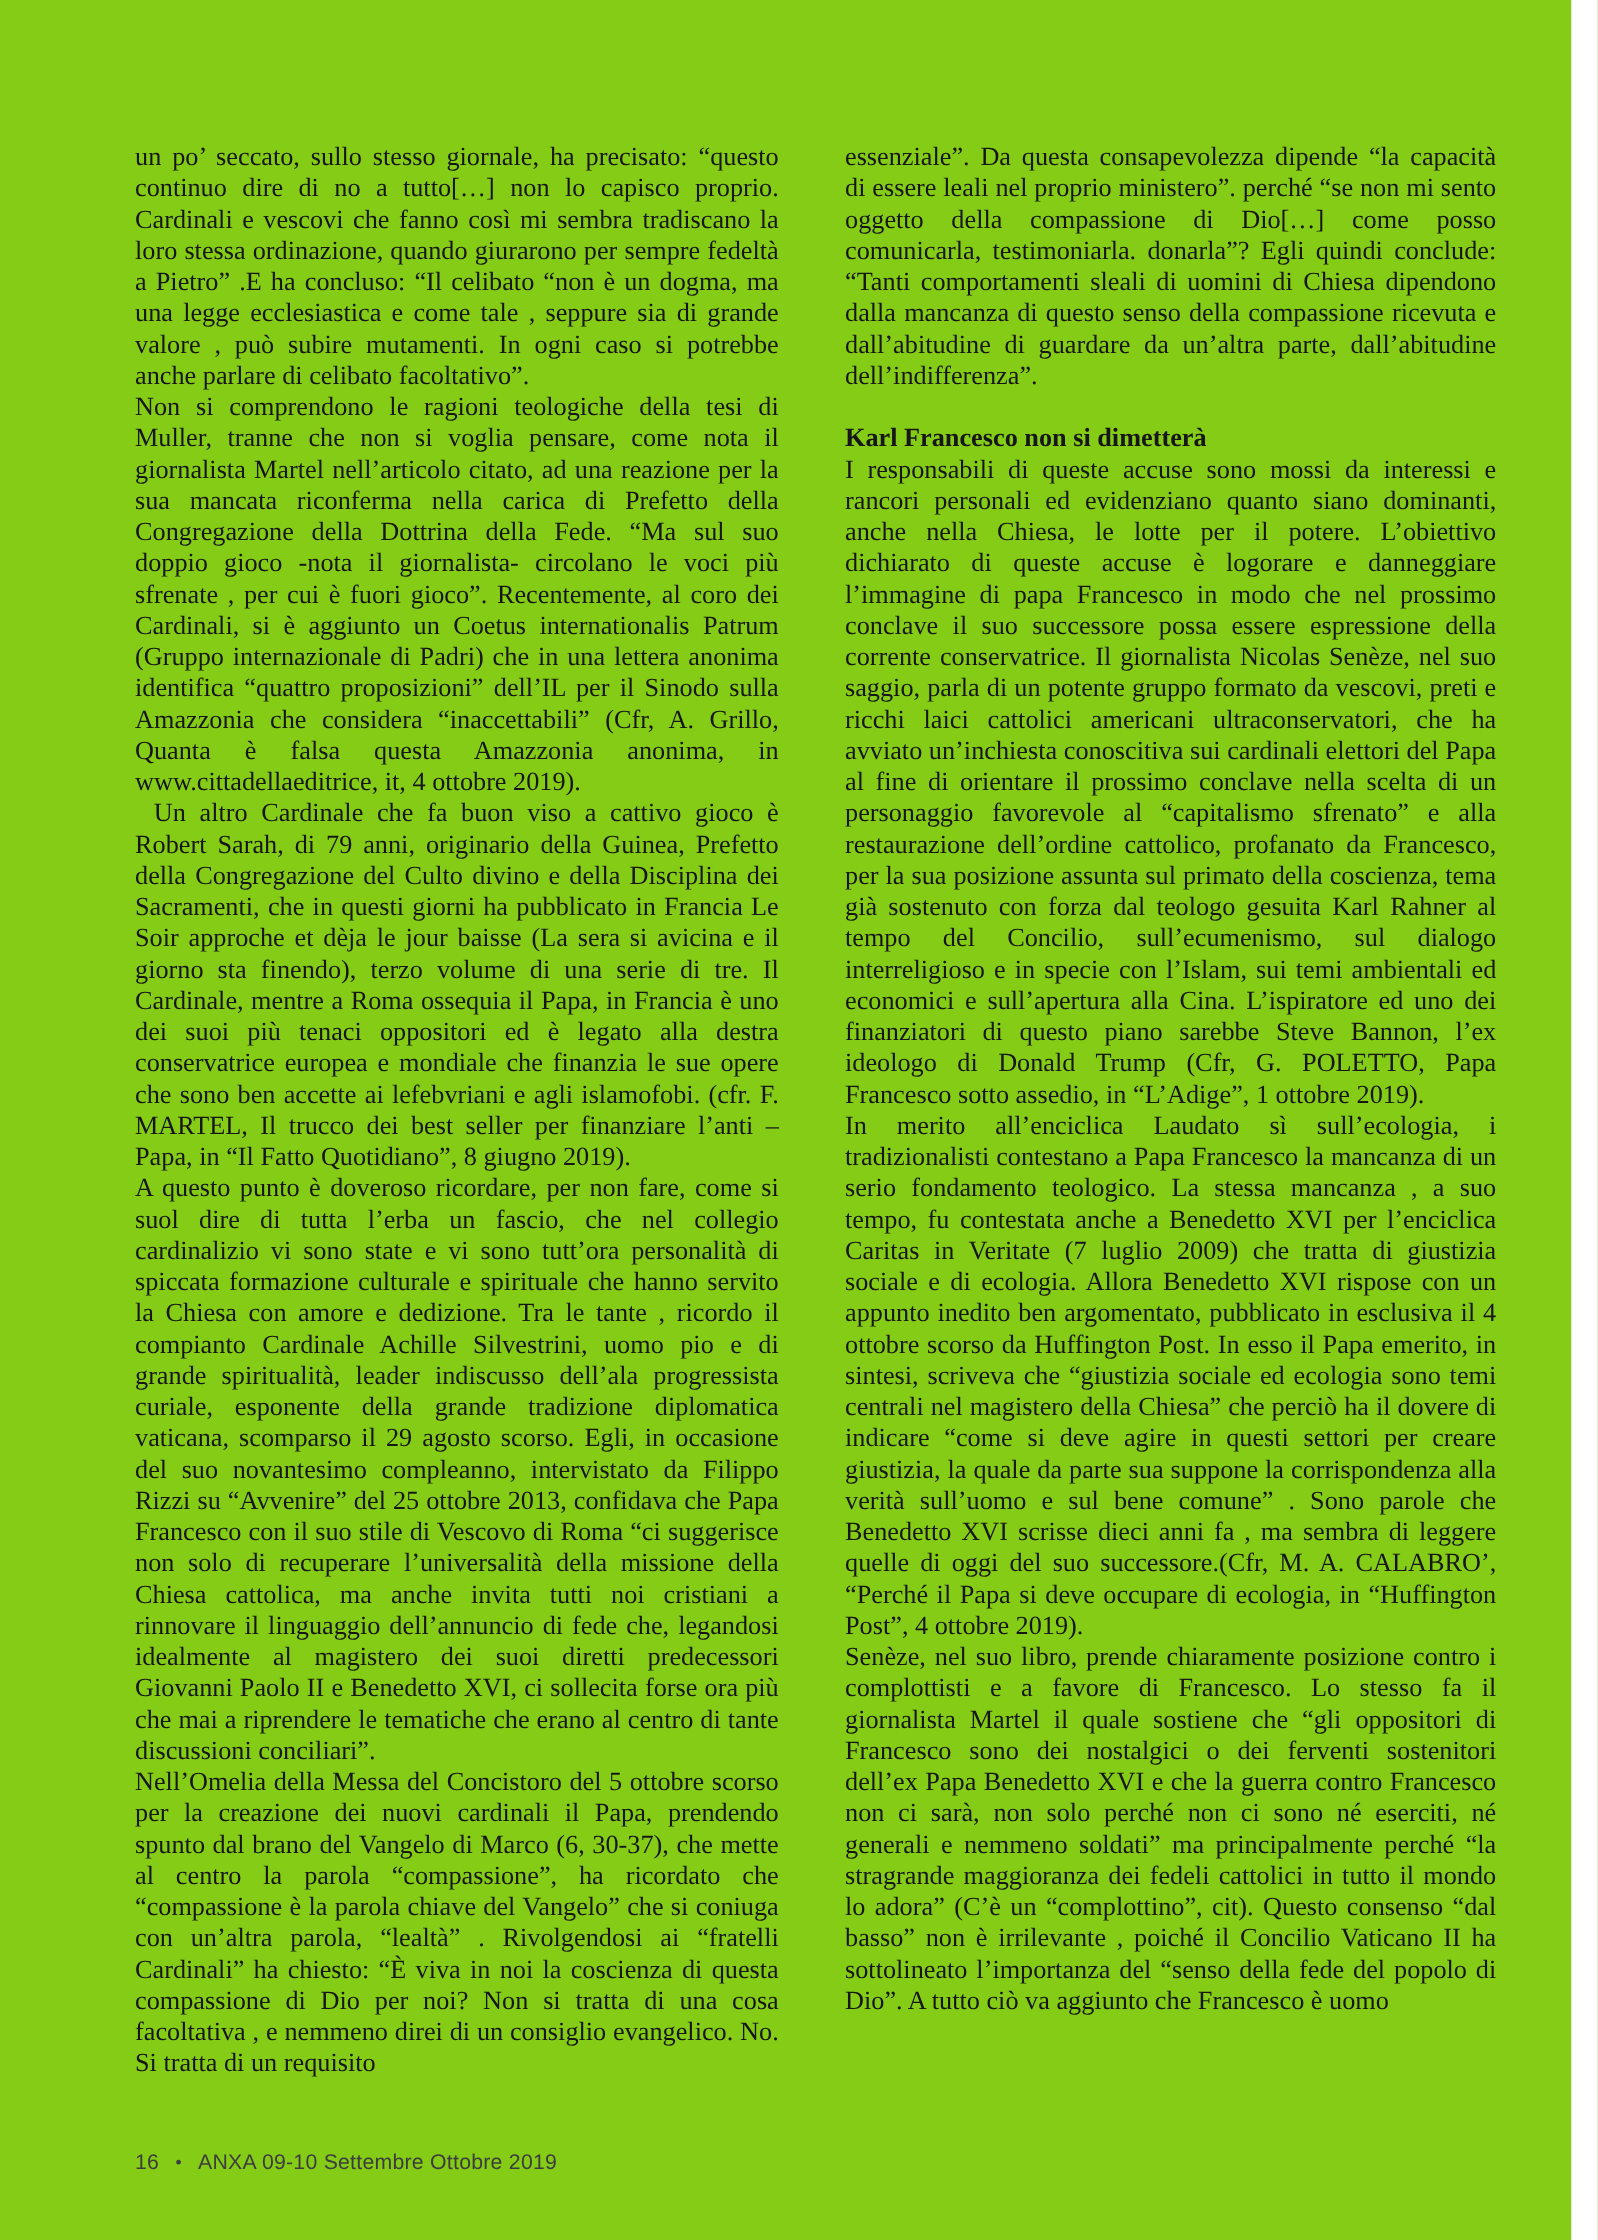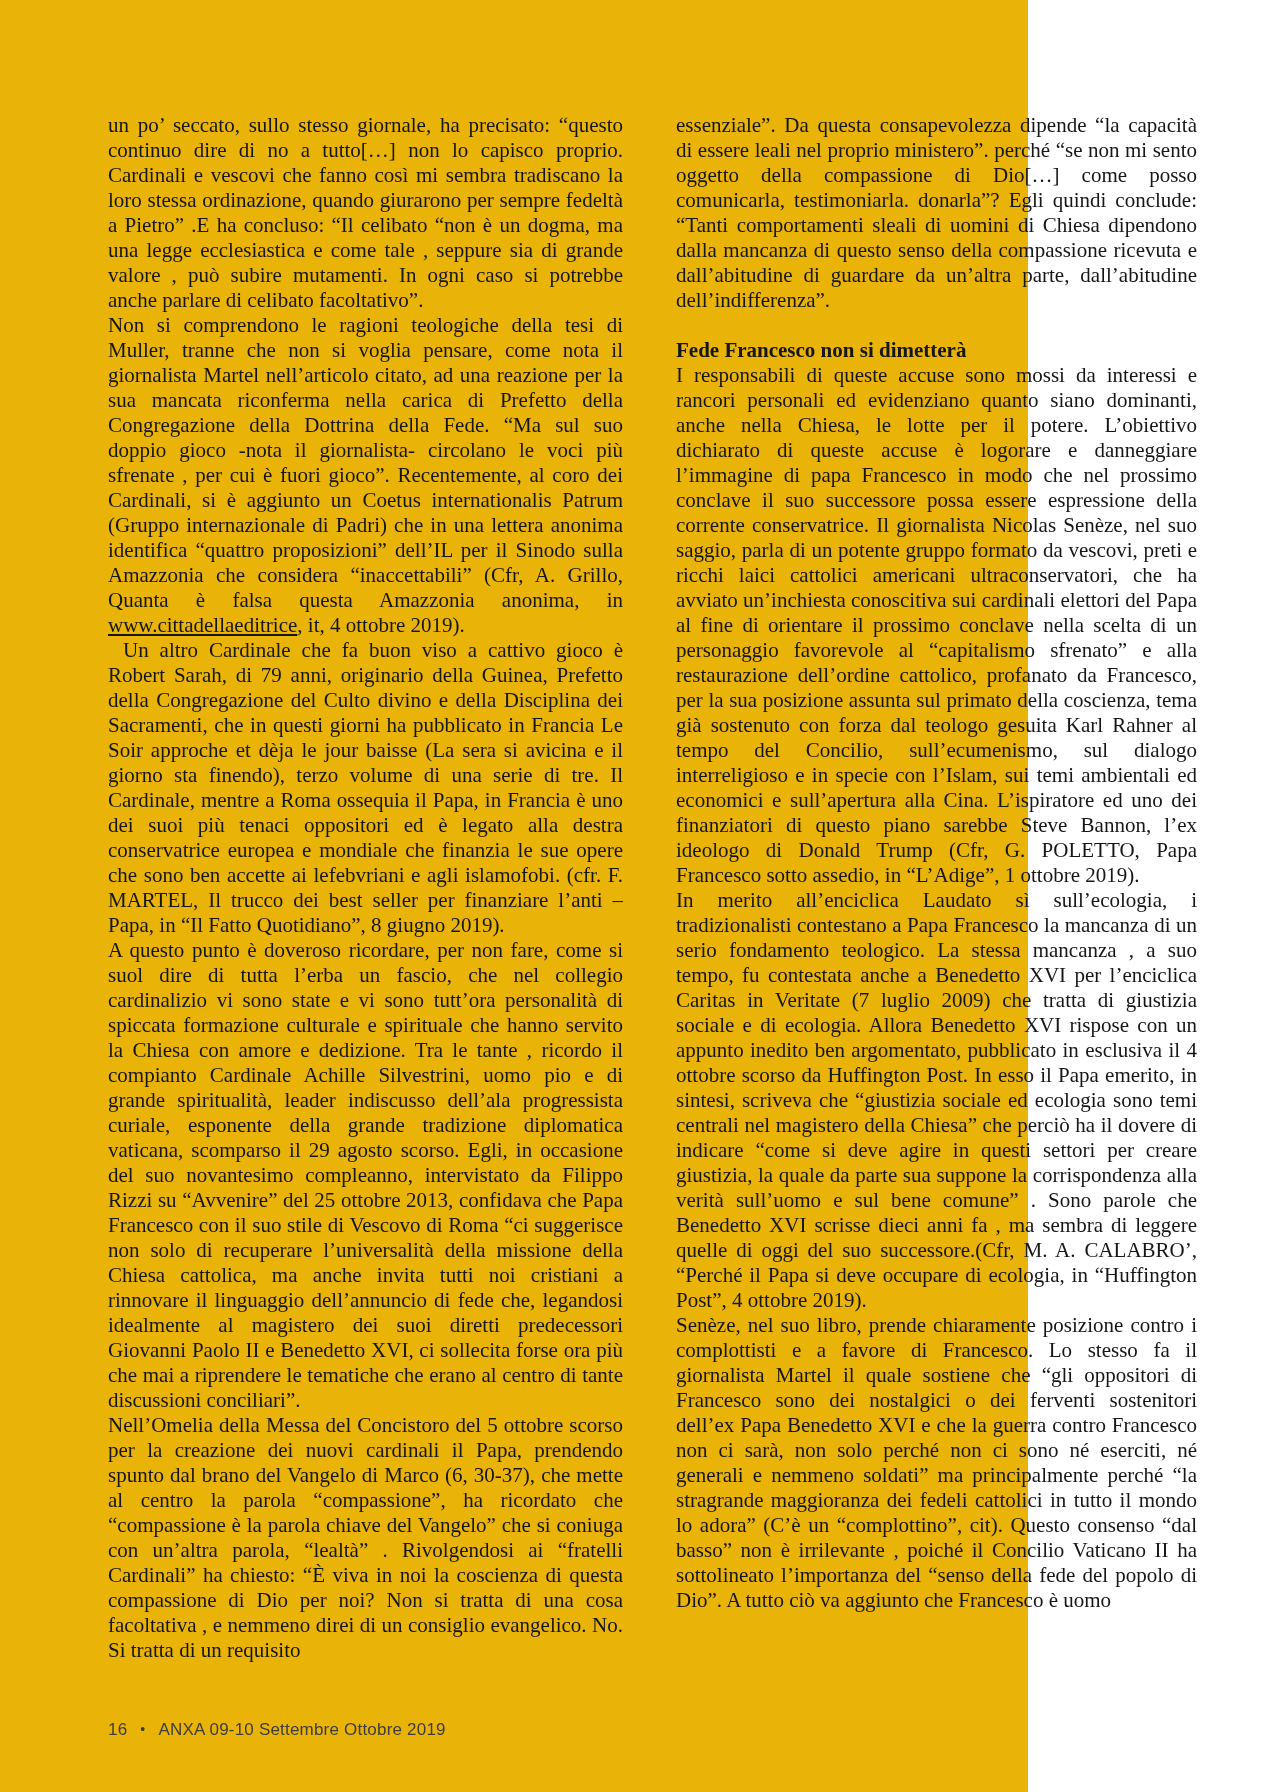--- a/index.html
+++ b/index.html
@@ -9,23 +9,23 @@
   }
   body {
     width: 1278px;
     height: 1792px;
     overflow: hidden;
     font-family: "Liberation Serif", "DejaVu Serif", serif;
     color: #161616;
   }
   .page {
     position: relative;
-    width: 1028px;
+    width: 1257px;
     height: 1792px;
-    background: #eab308;
+    background: #84cc16;
   }
   .column {
     position: absolute;
     top: 113px;
   }
   .col-left  { left: 108px; width: 515px; }
   .col-right { left: 676px; width: 521px; }
   .para {
     margin: 0;
     font-size: 21px;
@@ -35,21 +35,21 @@
   }
   .para.indent { text-indent: 15px; }
   .heading {
     margin: 25px 0 0 0;
     font-size: 21px;
     line-height: 25px;
     font-weight: bold;
     text-align: left;
   }
   .italic    { }
-  .underline { text-decoration: underline; }
+  .underline { }
   .footer {
     position: absolute;
     left: 108px;
     top: 1691px;
     font-family: "Liberation Sans", "DejaVu Sans", sans-serif;
     font-size: 17px;
     line-height: 20px;
     color: #3d3d3d;
     letter-spacing: 0.2px;
     white-space: nowrap;
@@ -64,21 +64,21 @@
 <div class="page">
   <div class="column col-left">
       <p class="para"><span>un po’ seccato, sullo stesso giornale, ha precisato: “questo continuo dire di no a tutto[…] non lo capisco proprio. Cardinali e vescovi che fanno così mi sembra tradiscano la loro stessa ordinazione, quando giurarono per sempre fedeltà a Pietro” .E ha concluso: “Il celibato “non è un dogma, ma una legge ecclesiastica e come tale , seppure sia di grande valore , può subire mutamenti. In ogni caso si potrebbe anche parlare di celibato facoltativo”.</span></p>
       <p class="para"><span>Non si comprendono le ragioni teologiche della tesi di Muller, tranne che non si voglia pensare, come nota il giornalista Martel nell’articolo citato, ad una reazione per la sua mancata riconferma nella carica di Prefetto della Congregazione della Dottrina della Fede. “Ma sul suo doppio gioco -nota il giornalista- circolano le voci più sfrenate , per cui è fuori gioco”. Recentemente, al coro dei Cardinali, si è aggiunto un </span><span class="italic">Coetus internationalis Patrum</span><span> (</span><span class="italic">Gruppo internazionale di Padri)</span><span> che in una lettera anonima identifica “quattro proposizioni” dell’IL per il Sinodo sulla Amazzonia che considera “inaccettabili” (Cfr, A. Grillo, </span><span class="italic">Quanta è falsa questa Amazzonia anonima</span><span>, in </span><span class="underline">www.cittadellaeditrice</span><span>, it, 4 ottobre 2019).</span></p>
       <p class="para indent"><span>Un altro Cardinale che fa buon viso a cattivo gioco è Robert Sarah, di 79 anni, originario della Guinea, Prefetto della Congregazione del Culto divino e della Disciplina dei Sacramenti, che in questi giorni ha pubblicato in Francia </span><span class="italic">Le Soir approche et dèja le jour baisse</span><span> (</span><span class="italic">La sera si avicina e il giorno sta finendo</span><span>), terzo volume di una serie di tre. Il Cardinale, mentre a Roma ossequia il Papa, in Francia è uno dei suoi più tenaci oppositori ed è legato alla destra conservatrice europea e mondiale che finanzia le sue opere che sono ben accette ai lefebvriani e agli islamofobi. (cfr. F. MARTEL, </span><span class="italic">Il trucco dei best seller per finanziare l’anti – Papa,</span><span> in “Il Fatto Quotidiano”, 8 giugno 2019).</span></p>
       <p class="para"><span>A questo punto è doveroso ricordare, per non fare, come si suol dire di tutta l’erba un fascio, che nel collegio cardinalizio vi sono state e vi sono tutt’ora personalità di spiccata formazione culturale e spirituale che hanno servito la Chiesa con amore e dedizione. Tra le tante , ricordo il compianto Cardinale Achille Silvestrini, uomo pio e di grande spiritualità, leader indiscusso dell’ala progressista curiale, esponente della grande tradizione diplomatica vaticana, scomparso il 29 agosto scorso. Egli, in occasione del suo novantesimo compleanno, intervistato da Filippo Rizzi su “Avvenire” del 25 ottobre 2013, confidava che Papa Francesco con il suo stile di Vescovo di Roma “ci suggerisce non solo di recuperare l’universalità della missione della Chiesa cattolica, ma anche invita tutti noi cristiani a rinnovare il linguaggio dell’annuncio di fede che, legandosi idealmente al magistero dei suoi diretti predecessori Giovanni Paolo II e Benedetto XVI, ci sollecita forse ora più che mai a riprendere le tematiche che erano al centro di tante discussioni conciliari”.</span></p>
       <p class="para"><span>Nell’Omelia della Messa del Concistoro del 5 ottobre scorso per la creazione dei nuovi cardinali il Papa, prendendo spunto dal brano del Vangelo di Marco (6, 30-37), che mette al centro la parola “compassione”, ha ricordato che “compassione è la parola chiave del Vangelo” che si coniuga con un’altra parola, “lealtà” . Rivolgendosi ai “fratelli Cardinali” ha chiesto: “È viva in noi la coscienza di questa compassione di Dio per noi? Non si tratta di una cosa facoltativa , e nemmeno direi di un consiglio evangelico. No. Si tratta di un requisito</span></p>
     </div>
   <div class="column col-right">
       <p class="para"><span>essenziale”. Da questa consapevolezza dipende “la capacità di essere leali nel proprio ministero”. perché “se non mi sento oggetto della compassione di Dio[…] come posso comunicarla, testimoniarla. donarla”? Egli quindi conclude: “Tanti comportamenti sleali di uomini di Chiesa dipendono dalla mancanza di questo senso della compassione ricevuta e dall’abitudine di guardare da un’altra parte, dall’abitudine dell’indifferenza”.</span></p>
-      <h2 class="heading"><span>Fede Francesco non si dimetterà</span></h2>
+      <h2 class="heading"><span>Karl Francesco non si dimetterà</span></h2>
       <p class="para"><span>I responsabili di queste accuse sono mossi da interessi e rancori personali ed evidenziano quanto siano dominanti, anche nella Chiesa, le lotte per il potere. L’obiettivo dichiarato di queste accuse è logorare e danneggiare l’immagine di papa Francesco in modo che nel prossimo conclave il suo successore possa essere espressione della corrente conservatrice. Il giornalista Nicolas Senèze, nel suo saggio, parla di un potente gruppo formato da vescovi, preti e ricchi laici cattolici americani ultraconservatori, che ha avviato un’inchiesta conoscitiva sui cardinali elettori del Papa al fine di orientare il prossimo conclave nella scelta di un personaggio favorevole al “capitalismo sfrenato” e alla restaurazione dell’</span><span class="italic">ordine cattolico,</span><span> profanato da Francesco, per la sua posizione assunta sul primato della coscienza, tema già sostenuto con forza dal teologo gesuita Karl Rahner al tempo del Concilio, sull’ecumenismo, sul dialogo interreligioso e in specie con l’Islam, sui temi ambientali ed economici e sull’apertura alla Cina. L’ispiratore ed uno dei finanziatori di questo piano sarebbe Steve Bannon, l’ex ideologo di Donald Trump (Cfr, G. POLETTO, </span><span class="italic">Papa Francesco sotto assedio</span><span>, in “L’Adige”, 1 ottobre 2019).</span></p>
       <p class="para"><span>In merito all’enciclica </span><span class="italic">Laudato sì</span><span> sull’ecologia, i tradizionalisti contestano a Papa Francesco la mancanza di un serio fondamento teologico. La stessa mancanza , a suo tempo, fu contestata anche a Benedetto XVI per l’enciclica </span><span class="italic">Caritas in Veritate</span><span> (7 luglio 2009) che tratta di giustizia sociale e di ecologia. Allora Benedetto XVI rispose con un appunto inedito ben argomentato, pubblicato in esclusiva il 4 ottobre scorso da Huffington Post. In esso il Papa emerito, in sintesi, scriveva che “giustizia sociale ed ecologia sono temi centrali nel magistero della Chiesa” che perciò ha il dovere di indicare “come si deve agire in questi settori per creare giustizia, la quale da parte sua suppone la corrispondenza alla verità sull’uomo e sul bene comune” . Sono parole che Benedetto XVI scrisse dieci anni fa , ma sembra di leggere quelle di oggi del suo successore.(Cfr, M. A. CALABRO’, “</span><span class="italic">Perché il Papa si deve occupare di ecologia</span><span>, in “Huffington Post”, 4 ottobre 2019).</span></p>
       <p class="para"><span>Senèze, nel suo libro, prende chiaramente posizione contro i complottisti e a favore di Francesco. Lo stesso fa il giornalista Martel il quale sostiene che “gli oppositori di Francesco sono dei nostalgici o dei ferventi sostenitori dell’ex Papa Benedetto XVI e che la guerra contro Francesco non ci sarà, non solo perché non ci sono né eserciti, né generali e nemmeno soldati” ma principalmente perché “la stragrande maggioranza dei fedeli cattolici in tutto il mondo lo adora” (</span><span class="italic">C’è un “complottino”, cit</span><span>). Questo consenso “dal basso” non è irrilevante , poiché il Concilio Vaticano II ha sottolineato l’importanza del “</span><span class="italic">senso della fede del popolo di Dio</span><span>”. A tutto ciò va aggiunto che Francesco è uomo</span></p>
     </div>
   <div class="footer">
     <span class="pagenum">16</span><span class="bullet">•</span><span class="issue">ANXA 09-10 Settembre Ottobre 2019</span>
   </div>
 </div>
 
 </body></html>

